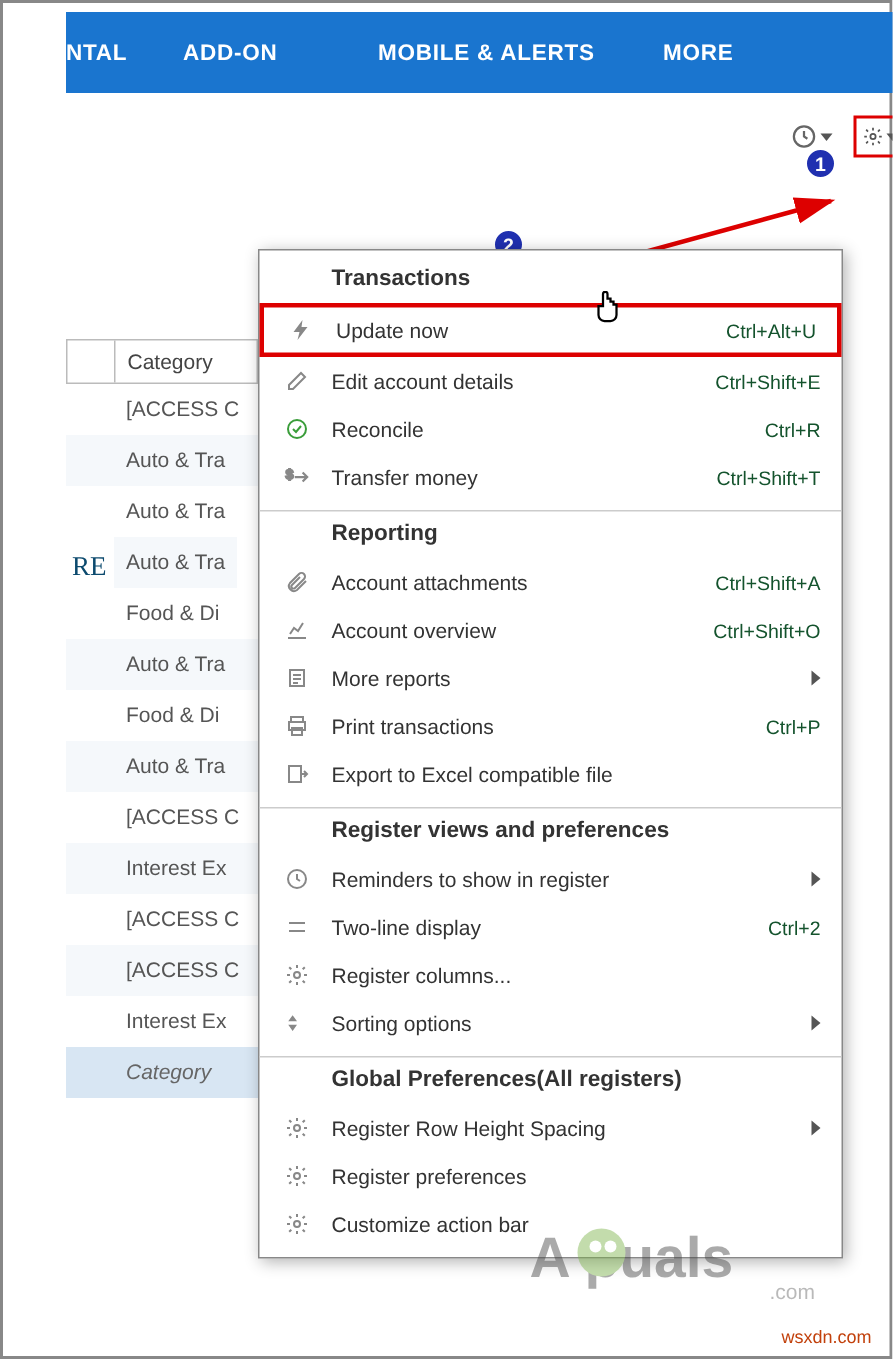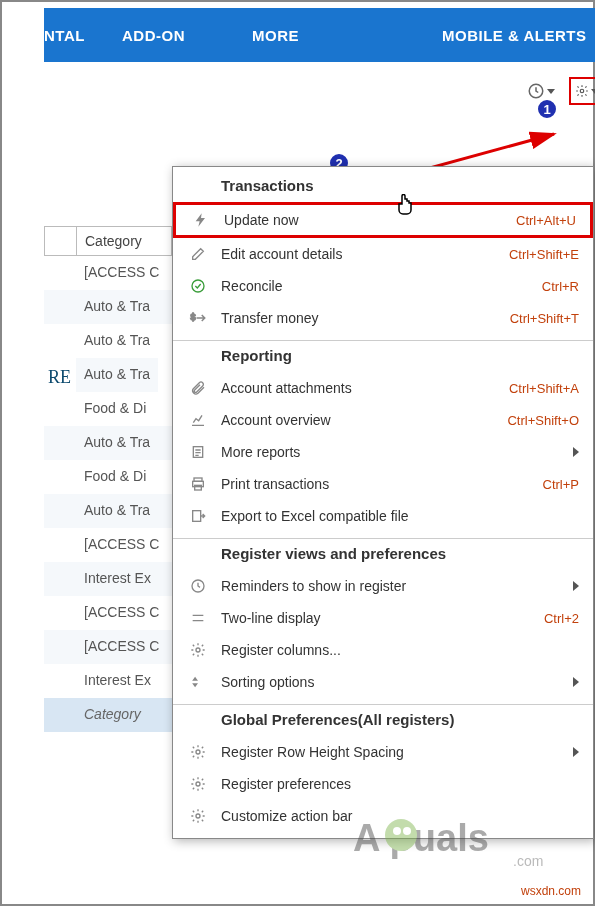--- a/index.html
+++ b/index.html
@@ -28,26 +28,26 @@
     .grid-row { height: 34px; padding: 8px 8px 8px 40px; color: #555; font-size: 14px; white-space: nowrap; overflow: hidden; }
     .grid-row.odd { background: #fff; }
     .grid-row.even { background: #f5f8fb; }
     .grid-row.italic { font-style: italic; background: #d8e6f3; color: #666; }
     .grid-re-row { display: flex; height: 34px; }
     .grid-re-row .re-cell { width: 32px; font-size: 18px; color: #0c4a6e; padding: 9px 4px; font-family: Liberation Serif, serif; }
 
     .remaining { position: absolute; top: 800px; left: 0; width: 128px; font-size: 14px; color: #555; padding: 6px 8px; border-top: 1px solid #bbb; border-bottom: 1px solid #bbb; text-align: right; }
 
     
-    .menu { position: absolute; top: 158px; left: 128px; width: 422px; background: #fff; border: 1px solid #888; box-shadow: 2px 2px 10px rgba(0,0,0,0.3); }
+    .menu { position: absolute; top: 158px; left: 128px; width: 390px; background: #fff; border: 1px solid #888; box-shadow: 2px 2px 10px rgba(0,0,0,0.3); }
     .menu-section { font-weight: 700; color: #333; padding: 10px 12px 8px 48px; font-size: 15px; }
     .menu-item { display: flex; align-items: center; height: 32px; padding: 0 14px 0 10px; color: #333; }
     .mi-icon { width: 30px; height: 24px; display: flex; align-items: center; justify-content: center; color: #888; }
     .mi-label { flex: 1; padding-left: 8px; }
-    .mi-short { color: #c2410c; font-size: 13px; }
+    .mi-short { color: #14532d; font-size: 13px; }
     .mi-arrow { width: 0; height: 0; border-top: 5px solid transparent; border-bottom: 5px solid transparent; border-left: 6px solid #555; }
     .menu-item.highlight { border: 3px solid #d00; height: 36px; }
     .menu-sep { border-top: 1px solid #ccc; margin: 6px 0 2px 0; }
     .gp { padding-top: 4px; }
 
     .cursor-ptr { position: absolute; top: 186px; left: 350px; font-size: 22px; pointer-events: none; }
 
     svg { display: block; }
 
     .watermark { position: absolute; bottom: 35px; right: 22px; width: 220px; opacity: 0.45; }
@@ -55,22 +55,22 @@
   </style>
 </head>
 <body>
 
 <div class="frame"></div>
 <div class="inner">
 
   <div class="tabbar">
     <div class="tab-item">NTAL</div>
     <div class="tab-item">ADD-ON</div>
+    <div class="tab-item">MOBILE &amp; ALERTS</div>
     <div class="tab-item">MORE</div>
-    <div class="tab-item">MOBILE &amp; ALERTS</div>
   </div>
 
   <div class="toolbar-row">
     <div class="tb-btn">
       <svg width="18" height="18" viewBox="0 0 24 24" fill="none" stroke="#666" stroke-width="2">
           <circle cx="12" cy="12" r="9"></circle>
           <path d="M12 7v5l3 2"></path>
         </svg>
         <span class="caret"></span>
     </div>

